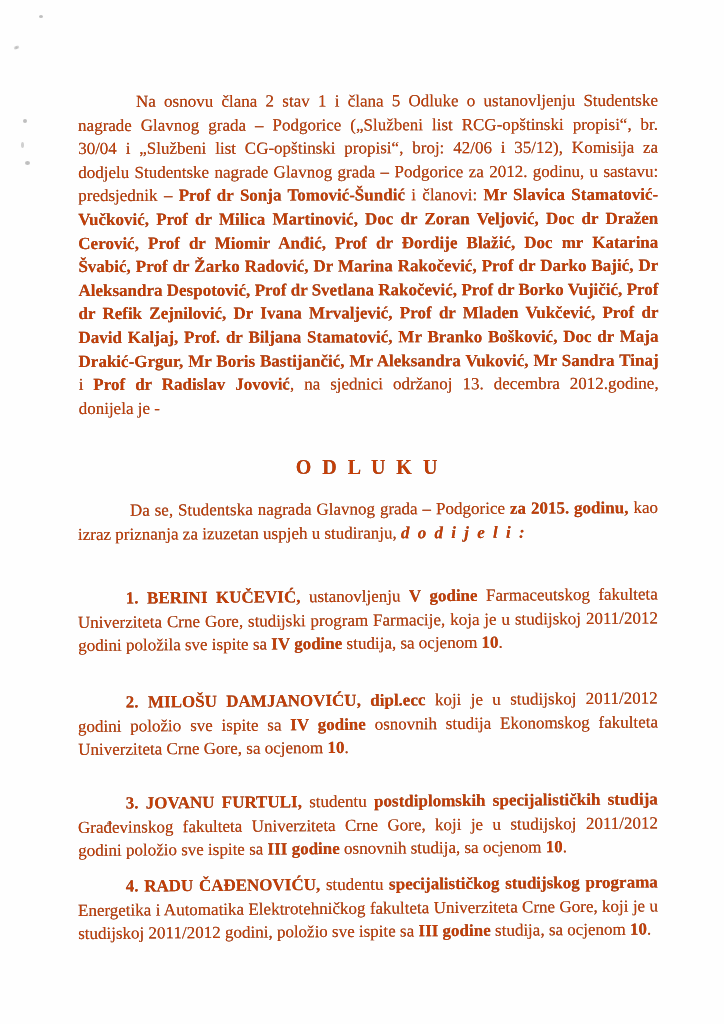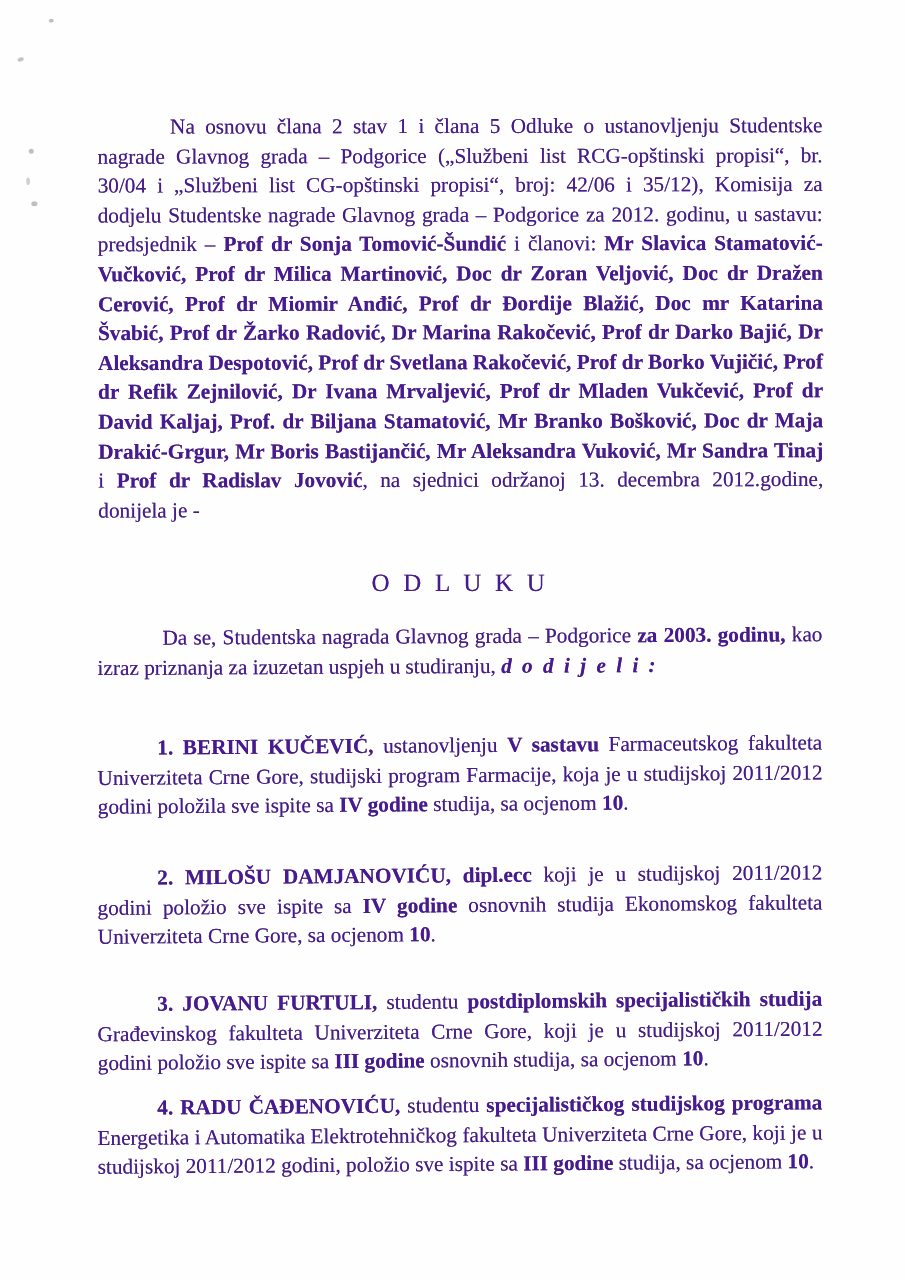--- a/index.html
+++ b/index.html
@@ -7,42 +7,42 @@
     padding: 0;
     background: #ffffff;
   }
   .paper {
     position: relative;
     width: 724px;
     height: 1024px;
     background: #fefefe;
     overflow: hidden;
     font-family: "Liberation Serif", "DejaVu Serif", serif;
-    color: #4c1d95;
+    color: #c2410c;
   }
   .content {
     position: absolute;
     left: 78px;
     top: 90px;
     width: 580px;
     filter: blur(0.28px) contrast(1.05);
   }
   .para {
     margin: 0;
     font-size: 17px;
     line-height: 23.6px;
     text-align: justify;
     text-shadow: 0 0 0.45px rgba(25,25,25,0.65);
   }
   .p-intro  { text-indent: 58px; transform: rotate(-0.12deg); transform-origin: 0 0; }
   .heading  {
     margin: 36px 0 0 0;
     text-align: center;
     font-size: 20px;
-    font-weight: normal;
+    font-weight: bold;
     letter-spacing: 3px;
     text-shadow: 0 0 0.45px rgba(25,25,25,0.65);
   }
   .p-decision { margin-top: 20px; text-indent: 52px; transform: rotate(-0.3deg); transform-origin: 0 50%; }
   .p-item     { text-indent: 48px; transform: rotate(-0.45deg); transform-origin: 0 50%; }
   .p-item-1 { margin-top: 40px; }
   .p-item-2 { margin-top: 34px; }
   .p-item-3 { margin-top: 30px; }
   .p-item-4 { margin-top: 12px; }
   .b  { font-weight: bold; }
@@ -70,23 +70,23 @@
   <div class="speck s3"></div>
   <div class="speck s4"></div>
   <div class="speck s5"></div>
 
   <div class="content">
 
     <p class="para p-intro"><span>Na osnovu člana 2 stav 1 i člana 5 Odluke o ustanovljenju Studentske nagrade Glavnog grada – Podgorice („Službeni list RCG-opštinski propisi“, br. 30/04 i „Službeni list CG-opštinski propisi“, broj: 42/06 i 35/12), Komisija za dodjelu Studentske nagrade Glavnog grada – Podgorice za 2012. godinu, u sastavu: predsjednik – </span><span class="b">Prof dr Sonja Tomović-Šundić</span><span> i članovi: </span><span class="b">Mr Slavica Stamatović-Vučković, Prof dr Milica Martinović, Doc dr Zoran Veljović, Doc dr Dražen Cerović, Prof dr Miomir Anđić, Prof dr Đordije Blažić, Doc mr Katarina Švabić, Prof dr Žarko Radović, Dr Marina Rakočević, Prof dr Darko Bajić, Dr Aleksandra Despotović, Prof dr Svetlana Rakočević, Prof dr Borko Vujičić, Prof dr Refik Zejnilović, Dr Ivana Mrvaljević, Prof dr Mladen Vukčević, Prof dr David Kaljaj, Prof. dr Biljana Stamatović, Mr Branko Bošković, Doc dr Maja Drakić-Grgur, Mr Boris Bastijančić, Mr Aleksandra Vuković, Mr Sandra Tinaj</span><span> i </span><span class="b">Prof dr Radislav Jovović</span><span>, na sjednici održanoj 13. decembra 2012.godine, donijela je -</span></p>
 
     <h1 class="heading">O D L U K U</h1>
 
-    <p class="para p-decision"><span>Da se, Studentska nagrada Glavnog grada – Podgorice </span><span class="b">za 2003. godinu,</span><span> kao izraz priznanja za izuzetan uspjeh u studiranju, </span><span class="b sp">d o d i j e l i :</span></p>
+    <p class="para p-decision"><span>Da se, Studentska nagrada Glavnog grada – Podgorice </span><span class="b">za 2015. godinu,</span><span> kao izraz priznanja za izuzetan uspjeh u studiranju, </span><span class="b sp">d o d i j e l i :</span></p>
 
-    <p class="para p-item p-item-1"><span class="b">1. BERINI KUČEVIĆ,</span><span> ustanovljenju </span><span class="b">V sastavu</span><span> Farmaceutskog fakulteta Univerziteta Crne Gore, studijski program Farmacije, koja je u studijskoj 2011/2012 godini položila sve ispite sa </span><span class="b">IV godine</span><span> studija, sa ocjenom </span><span class="b">10</span><span>.</span></p>
+    <p class="para p-item p-item-1"><span class="b">1. BERINI KUČEVIĆ,</span><span> ustanovljenju </span><span class="b">V godine</span><span> Farmaceutskog fakulteta Univerziteta Crne Gore, studijski program Farmacije, koja je u studijskoj 2011/2012 godini položila sve ispite sa </span><span class="b">IV godine</span><span> studija, sa ocjenom </span><span class="b">10</span><span>.</span></p>
 
     <p class="para p-item p-item-2"><span class="b">2. MILOŠU DAMJANOVIĆU, dipl.ecc</span><span> koji je u studijskoj 2011/2012 godini položio sve ispite sa </span><span class="b">IV godine</span><span> osnovnih studija Ekonomskog fakulteta Univerziteta Crne Gore, sa ocjenom </span><span class="b">10</span><span>.</span></p>
 
     <p class="para p-item p-item-3"><span class="b">3. JOVANU FURTULI,</span><span> studentu </span><span class="b">postdiplomskih specijalističkih studija</span><span> Građevinskog fakulteta Univerziteta Crne Gore, koji je u studijskoj 2011/2012 godini položio sve ispite sa </span><span class="b">III godine</span><span> osnovnih studija, sa ocjenom </span><span class="b">10</span><span>.</span></p>
 
     <p class="para p-item p-item-4"><span class="b">4. RADU ČAĐENOVIĆU,</span><span> studentu </span><span class="b">specijalističkog studijskog programa</span><span> Energetika i Automatika Elektrotehničkog fakulteta Univerziteta Crne Gore, koji je u studijskoj 2011/2012 godini, položio sve ispite sa </span><span class="b">III godine</span><span> studija, sa ocjenom </span><span class="b">10</span><span>.</span></p>
 
   </div>
 </div>
 

